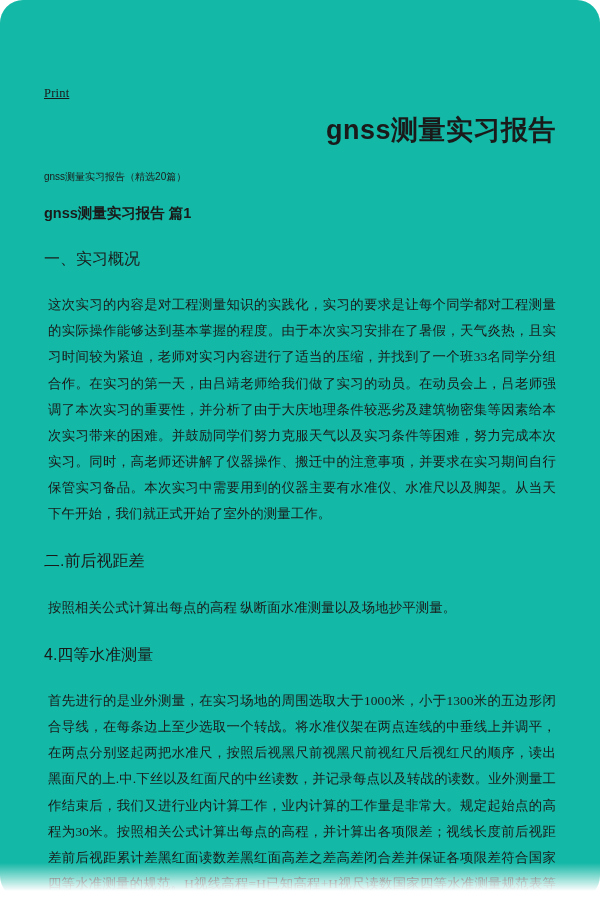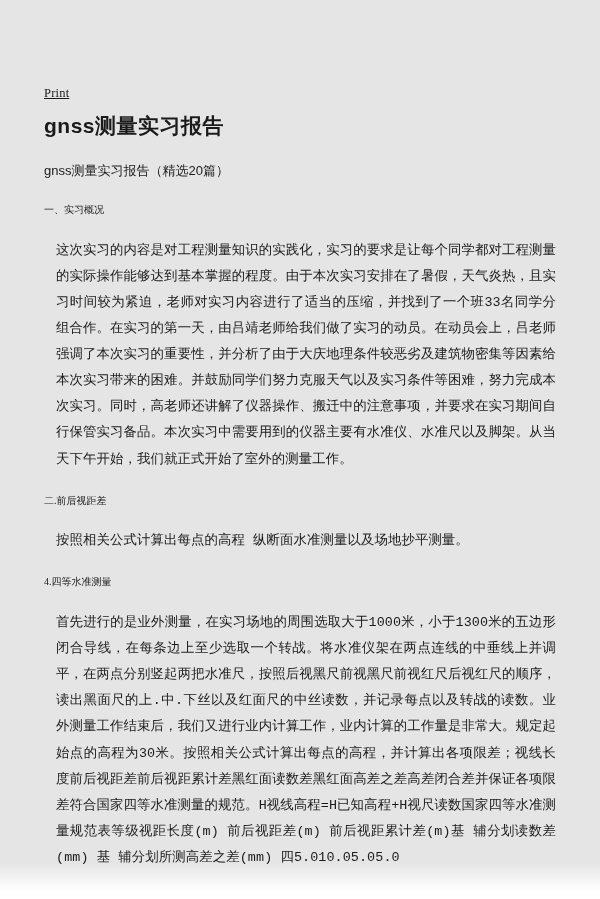--- a/index.html
+++ b/index.html
@@ -13,69 +13,70 @@
     overflow: hidden;
     font-family: "Liberation Serif", "DejaVu Serif", serif;
     color: #1a1a1a;
   }
   .page {
     position: relative;
     width: 600px;
     height: 899px;
     box-sizing: border-box;
     padding: 0;
-    background: #e5e5e5;
+    background: #14b8a6;
+    border-radius: 23px;
   }
   .print-link {
     position: absolute;
     top: 86px;
     left: 44px;
     font-size: 12.5px;
     font-family: "Liberation Serif", "DejaVu Serif", serif;
     color: #1a1a1a;
     letter-spacing: 0.2px;
   }
   .content {
     position: absolute;
     top: 112px;
     left: 44px;
     width: 512px;
   }
   h1.doc-title {
-    font-size: 21px;
+    font-size: 27px;
     font-weight: bold;
-    text-align: left;
+    text-align: right;
     margin: 0 0 22px 0;
     letter-spacing: 0.5px;
     font-family: "Liberation Sans", "DejaVu Sans", sans-serif;
   }
   .subtitle {
-    font-size: 13px;
+    font-size: 10px;
     margin: 0 0 20px 0;
     font-family: "Liberation Sans", "DejaVu Sans", sans-serif;
   }
   h2.section-head {
     font-size: 14.5px;
     font-weight: bold;
     margin: 0 0 20px 0;
     font-family: "Liberation Sans", "DejaVu Sans", sans-serif;
   }
   p.para {
     font-size: 13.4px;
     line-height: 1.95;
-    margin: 0 0 18px 12px;
+    margin: 0 0 18px 4px;
     text-align: justify;
-    font-family: Liberation Mono, monospace;
+    font-family: Liberation Serif, serif;
     letter-spacing: 0.1px;
   }
   p.heading-para {
-    font-size: 10px;
+    font-size: 16px;
     line-height: 1.95;
     margin: 0 0 18px 0;
-    font-family: Liberation Serif, serif;
+    font-family: Liberation Sans, sans-serif;
   }
   .fade-bottom {
     position: absolute;
     left: 0;
     bottom: 0;
     width: 600px;
     height: 36px;
     background: linear-gradient(to bottom, rgba(255,255,255,0) 0%, #ffffff 78%);
     pointer-events: none;
   }
@@ -86,20 +87,21 @@
 <div class="page">
 
   <a href="#" class="print-link">Print</a>
 
   <div class="content">
 
     <h1 class="doc-title">gnss测量实习报告</h1>
 
     <p class="subtitle">gnss测量实习报告（精选20篇）</p>
 
+    <h2 class="section-head">gnss测量实习报告 篇1</h2>
 
     <p class="heading-para">一、实习概况</p>
     <p class="para">这次实习的内容是对工程测量知识的实践化，实习的要求是让每个同学都对工程测量的实际操作能够达到基本掌握的程度。由于本次实习安排在了暑假，天气炎热，且实习时间较为紧迫，老师对实习内容进行了适当的压缩，并找到了一个班33名同学分组合作。在实习的第一天，由吕靖老师给我们做了实习的动员。在动员会上，吕老师强调了本次实习的重要性，并分析了由于大庆地理条件较恶劣及建筑物密集等因素给本次实习带来的困难。并鼓励同学们努力克服天气以及实习条件等困难，努力完成本次实习。同时，高老师还讲解了仪器操作、搬迁中的注意事项，并要求在实习期间自行保管实习备品。本次实习中需要用到的仪器主要有水准仪、水准尺以及脚架。从当天下午开始，我们就正式开始了室外的测量工作。</p>
     <p class="heading-para">二.前后视距差</p>
     <p class="para">按照相关公式计算出每点的高程 纵断面水准测量以及场地抄平测量。</p>
     <p class="heading-para">4.四等水准测量</p>
     <p class="para">首先进行的是业外测量，在实习场地的周围选取大于1000米，小于1300米的五边形闭合导线，在每条边上至少选取一个转战。将水准仪架在两点连线的中垂线上并调平，在两点分别竖起两把水准尺，按照后视黑尺前视黑尺前视红尺后视红尺的顺序，读出黑面尺的上.中.下丝以及红面尺的中丝读数，并记录每点以及转战的读数。业外测量工作结束后，我们又进行业内计算工作，业内计算的工作量是非常大。规定起始点的高程为30米。按照相关公式计算出每点的高程，并计算出各项限差；视线长度前后视距差前后视距累计差黑红面读数差黑红面高差之差高差闭合差并保证各项限差符合国家四等水准测量的规范。H视线高程=H已知高程+H视尺读数国家四等水准测量规范表等级视距长度(m) 前后视距差(m) 前后视距累计差(m)基 辅分划读数差(mm) 基 辅分划所测高差之差(mm) 四5.010.05.05.0</p>
 
   </div>
 

